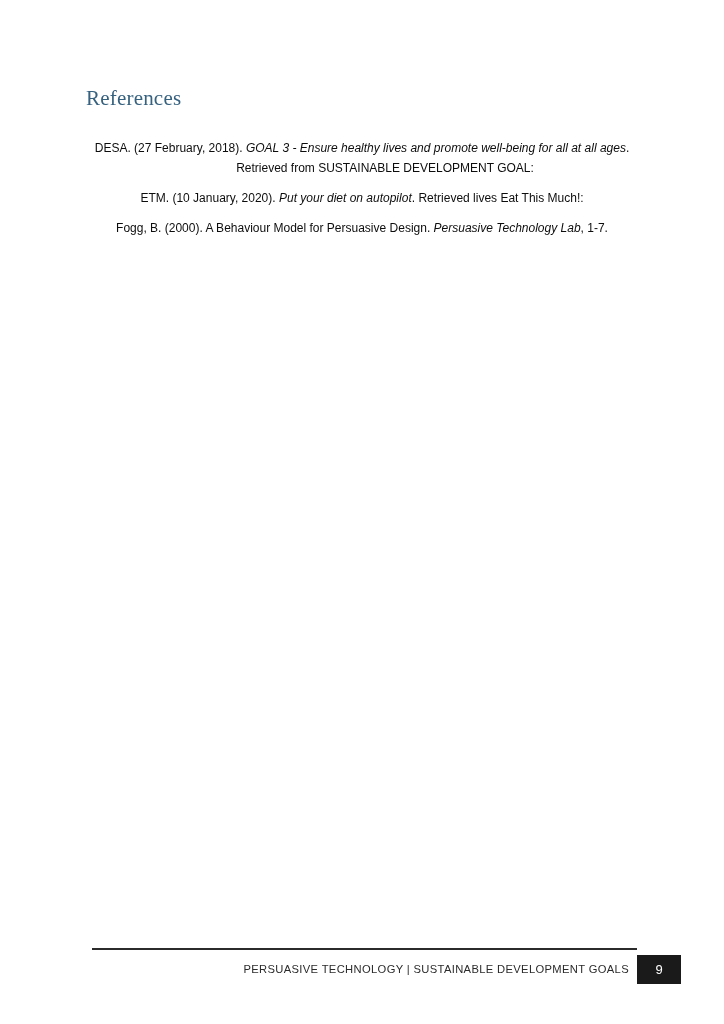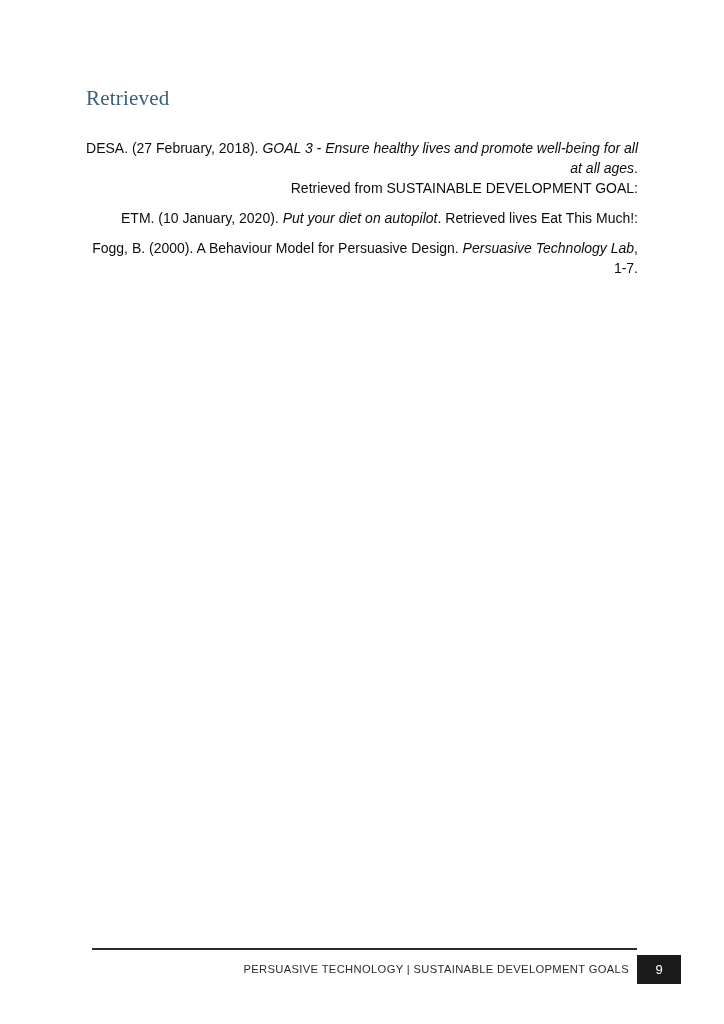--- a/index.html
+++ b/index.html
@@ -32,25 +32,25 @@
     letter-spacing: 0.2px;
     font-weight: 400;
   }
   .refs {
     position: absolute;
     left: 86px;
     top: 138px;
     width: 552px;
   }
   .ref-entry {
-    font-size: 14px;
+    font-size: 12px;
     line-height: 20px;
     color: #0d0d0d;
     margin-bottom: 10px;
-    text-align: right;
+    text-align: center;
   }
   .ref-entry .ln {
     display: block;
     white-space: pre-wrap;
   }
   .ref-entry .ln.indent {
     padding-left: 46px;
   }
   i { font-style: italic; }
 
@@ -83,21 +83,21 @@
     display: flex;
     align-items: center;
     justify-content: center;
   }
 </style>
 </head>
 <body>
 
 <div class="page">
 
-  <div class="heading">Retrieved</div>
+  <div class="heading">References</div>
 
   <div class="refs">
       <div class="ref-entry">
         <span class="ln"><span>DESA. (27 February, 2018). </span><i>GOAL 3 - Ensure healthy lives and promote well-being for all at all ages</i><span>.</span></span>
         <span class="ln indent"><span>Retrieved from SUSTAINABLE DEVELOPMENT GOAL:</span></span>
       </div>
       <div class="ref-entry">
         <span class="ln"><span>ETM. (10 January, 2020). </span><i>Put your diet on autopilot</i><span>. Retrieved lives Eat This Much!:</span></span>
       </div>
       <div class="ref-entry">

